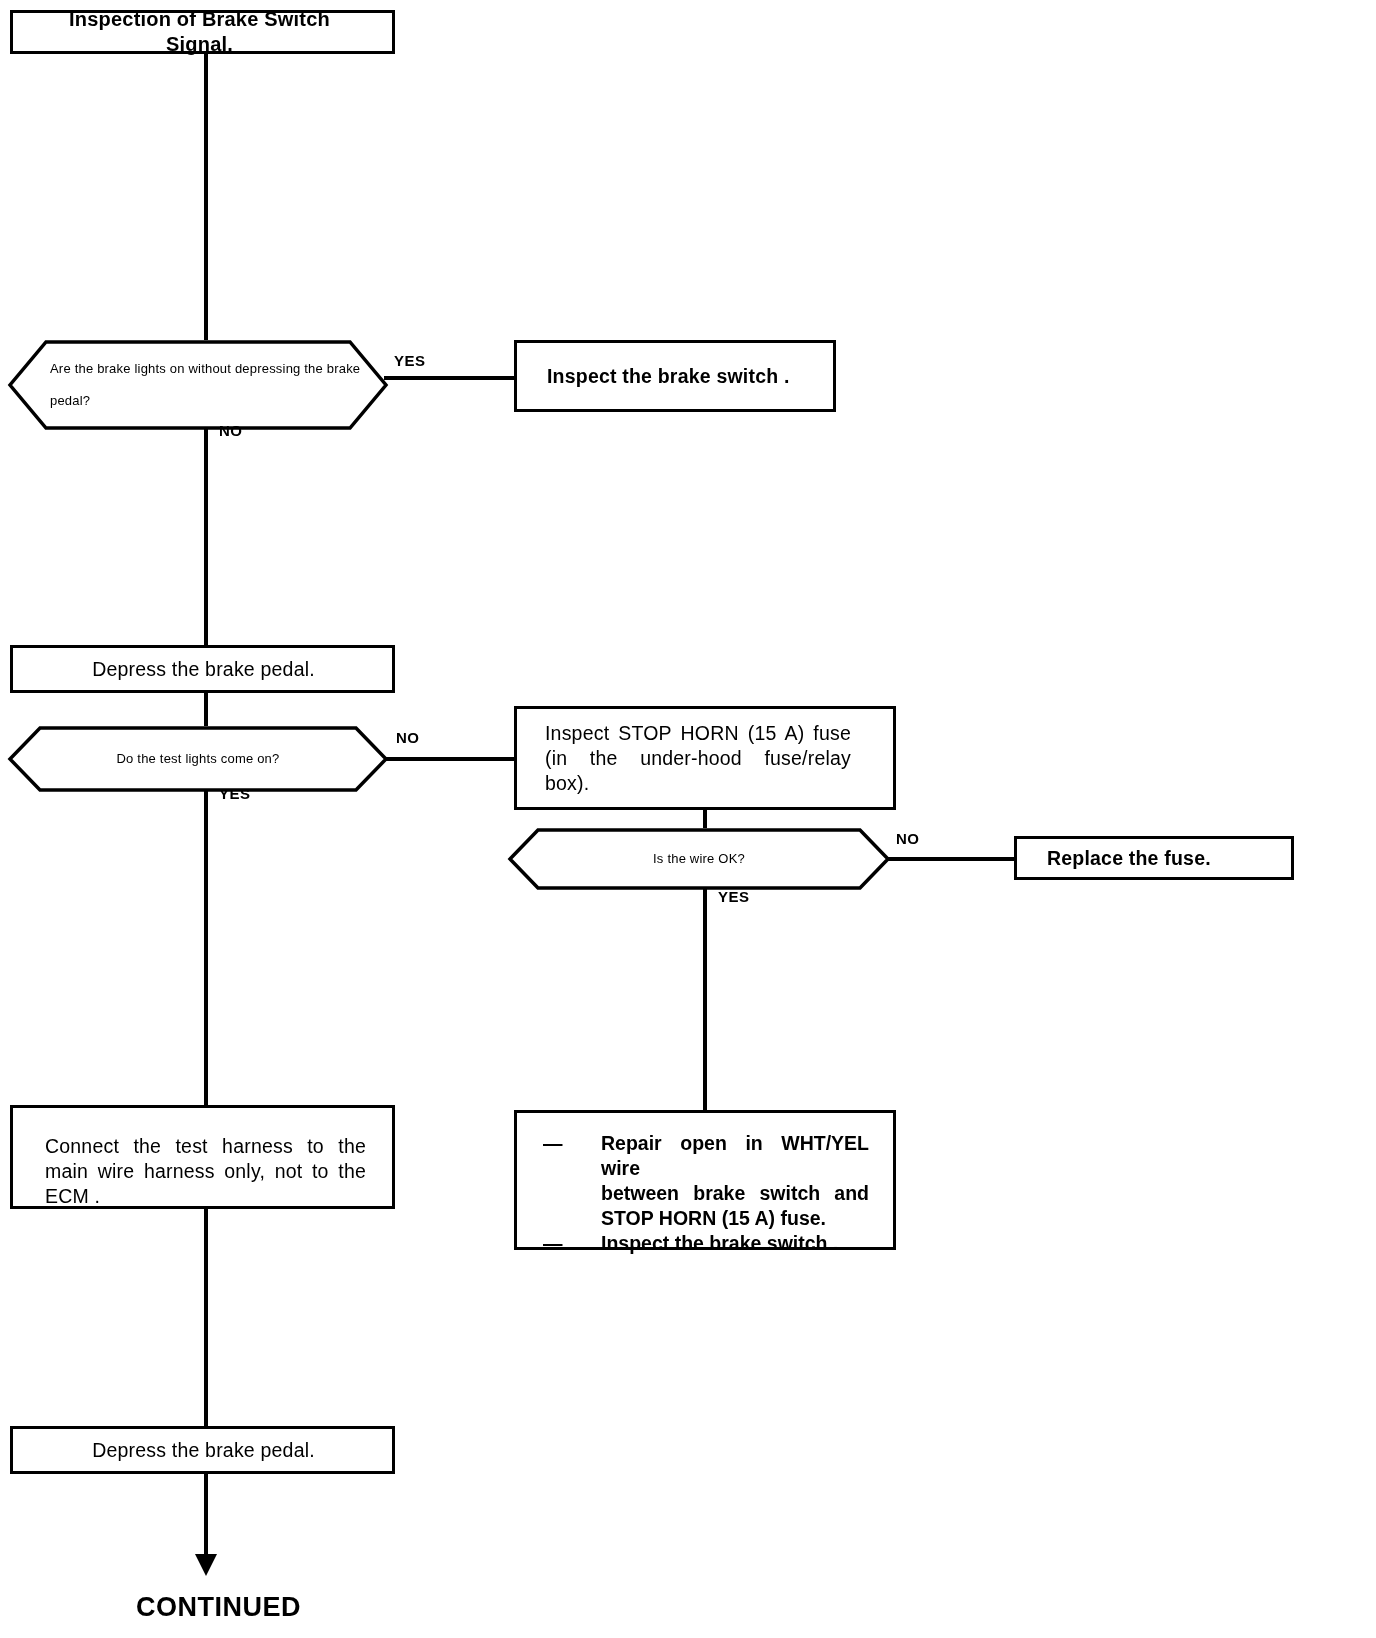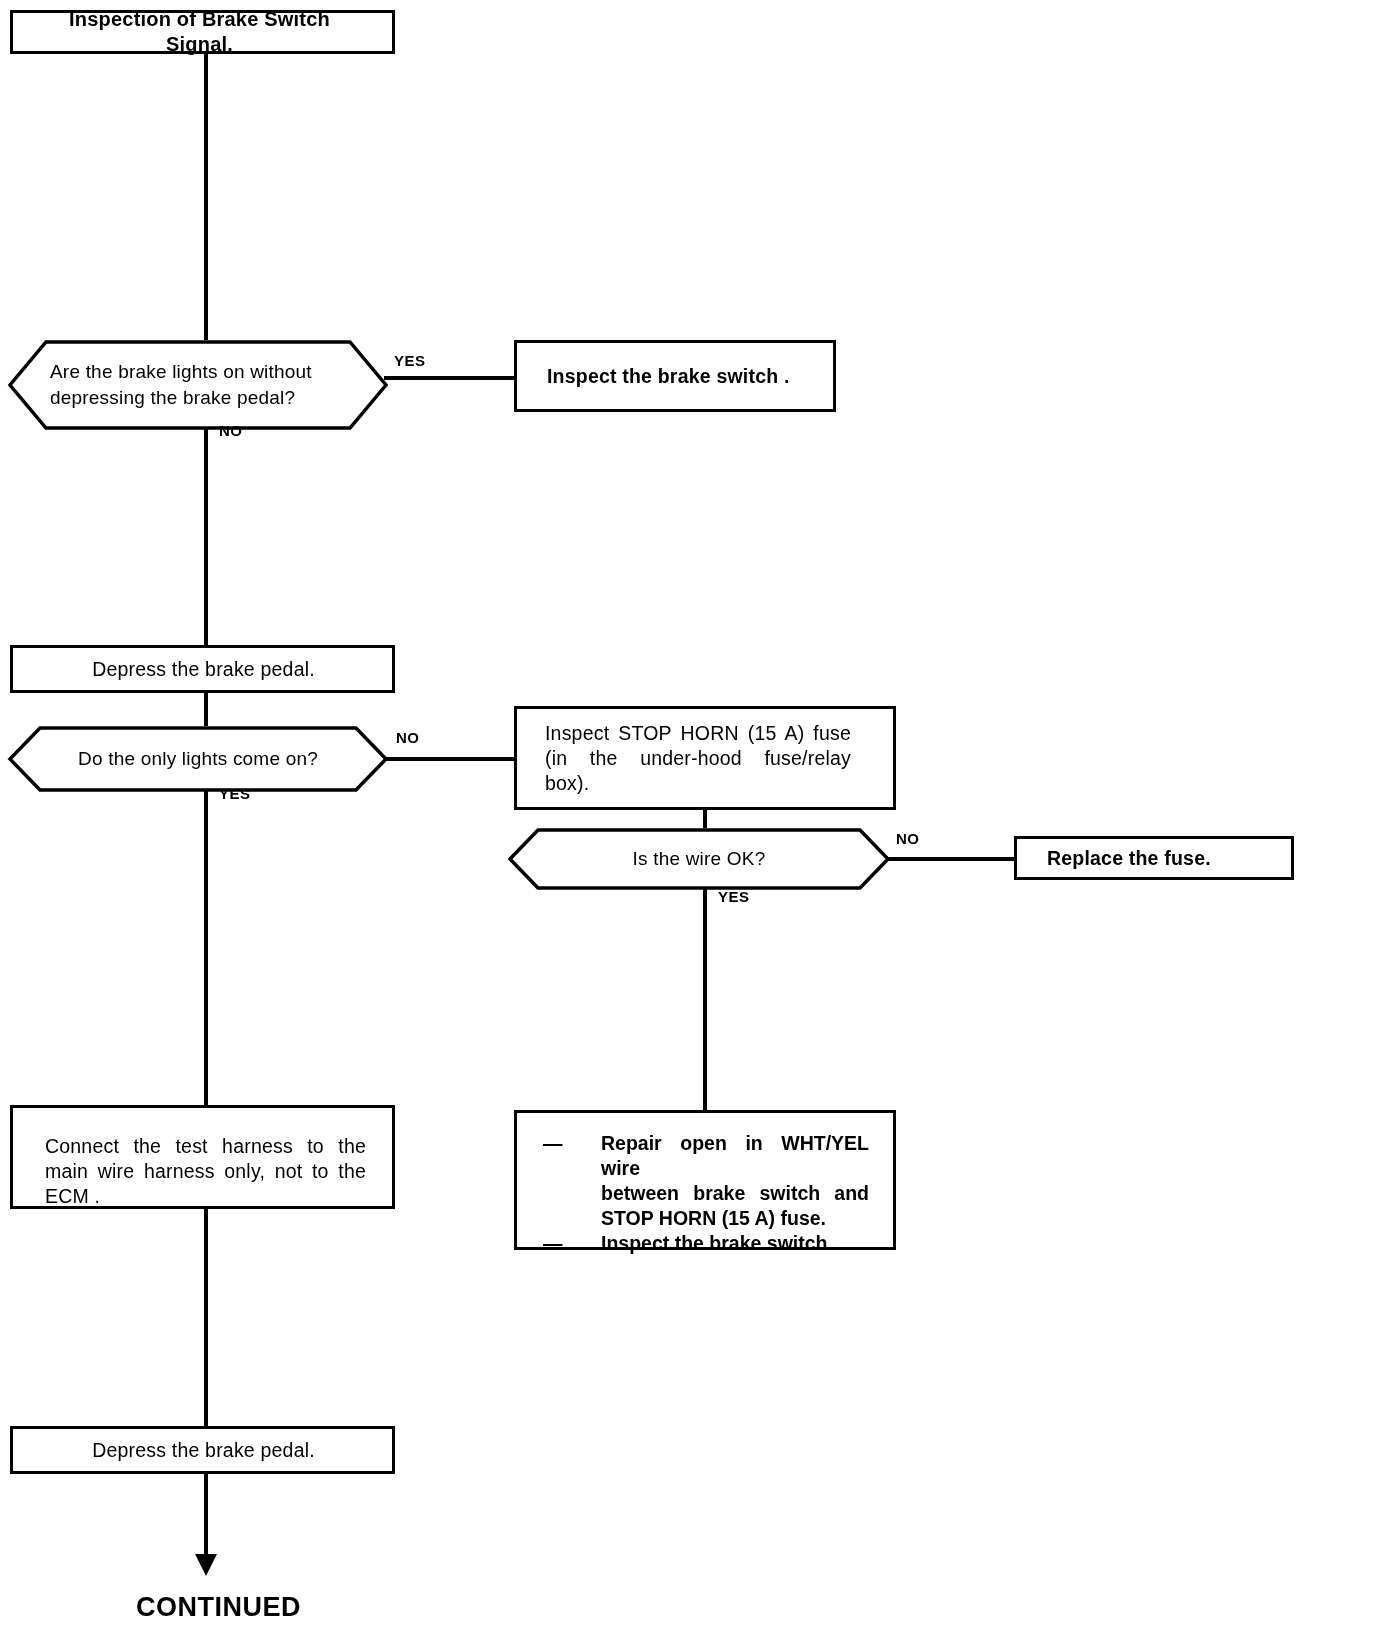--- a/index.html
+++ b/index.html
@@ -56,22 +56,22 @@
   }
   .hex .hextxt {
     position: absolute;
     left: 0;
     top: 0;
     width: 100%;
     height: 100%;
     display: flex;
     align-items: center;
     justify-content: center;
-    font-size: 19px;
-    line-height: 26px;
+    font-size: 13px;
+    line-height: 32px;
     text-align: center;
     letter-spacing: 0.2px;
     box-sizing: border-box;
   }
   .hex.lefttext .hextxt {
     justify-content: flex-start;
     text-align: left;
     padding-left: 42px;
   }
 
@@ -162,21 +162,21 @@
   <div class="node box center pad-lr" style="left:10px; top:645px; width:385px; height:48px;">
     <span class="txt">Depress the brake pedal.</span>
   </div>
 
   <div class="vline" style="left:204px; top:693px; height:33px;"></div>
 
   <div class="hex" style="left:8px; top:726px; width:380px; height:66px;">
     <svg width="380" height="66" viewBox="0 0 380 66">
       <polygon points="32,2 348,2 378,33 348,64 32,64 2,33" fill="#ffffff" stroke="#000000" stroke-width="3.5"></polygon>
     </svg>
-    <div class="hextxt">Do the only lights come on?</div>
+    <div class="hextxt">Do the test lights come on?</div>
   </div>
 
   <div class="blabel" style="left:396px; top:729px;">NO</div>
   <div class="hline" style="left:384px; top:757px; width:132px;"></div>
 
   <div class="blabel" style="left:219px; top:785px;">YES</div>
 
   <div class="vline" style="left:204px; top:790px; height:315px;"></div>
 
   <div class="node box justify" style="left:514px; top:706px; width:382px; height:104px; padding-left:28px; padding-right:42px;">

